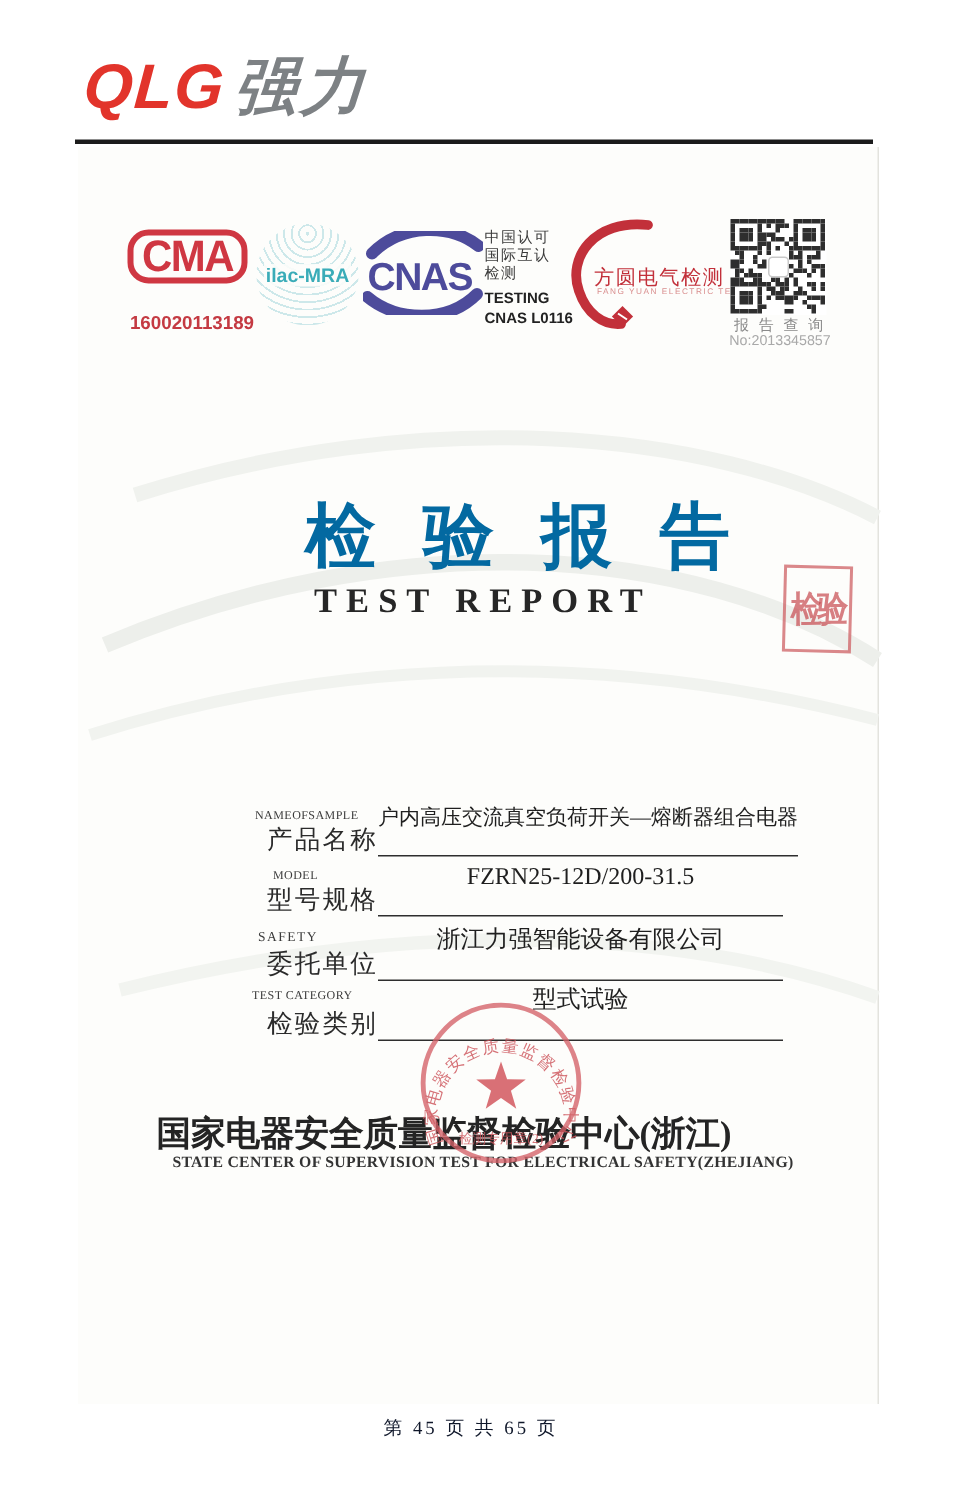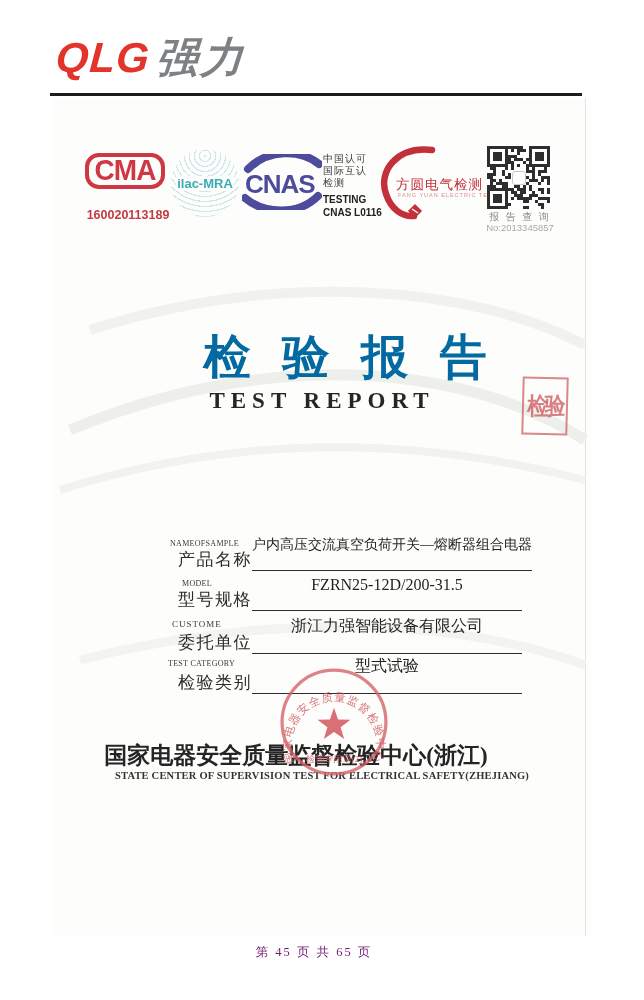--- a/index.html
+++ b/index.html
@@ -84,21 +84,21 @@
   
   .stamp-round { position:absolute; left:278px; top:666px; z-index:6; opacity:.92; pointer-events:none; }
   .issuer-cn { position:absolute; left:0; top:740px; width:592px; text-align:center; z-index:2;
     font-size:23px; font-weight:600; color:#242424; white-space:nowrap; }
   .issuer-en { position:absolute; left:0; top:770px; width:644px; text-align:center; z-index:2;
     font-size:10.5px; font-weight:700; color:#333; letter-spacing:.2px; white-space:nowrap; }
   .issuer-co { position:absolute; left:0; top:790px; width:644px; text-align:center; z-index:2;
     font-size:14.5px; color:#242424; letter-spacing:4px; white-space:nowrap; }
 
   .footer { position:absolute; left:0; top:944px; width:628px; text-align:center;
-    font-size:12.5px; color:#701a75; letter-spacing:2px; }
+    font-size:12.5px; color:#0f172a; letter-spacing:2px; }
 </style>
 </head>
 <body>
 
 <div class="page">
 
   <div class="brand">
     <span class="latin">QLG</span><span class="cn">强力</span>
   </div>
   <div class="rule"></div>
@@ -608,21 +608,21 @@
   <div class="field-row" style="top:530px">
     <span class="field-label">型号规格</span>
     <span class="field-value">FZRN25-12D/200-31.5</span>
   </div>
   <div class="field-sub" style="left:182px; top:554px">MODEL</div>
 
   <div class="field-row" style="top:570px">
     <span class="field-label">委托单位</span>
     <span class="field-value">浙江力强智能设备有限公司</span>
   </div>
-  <div class="field-sub" style="left:172px; top:594px; font-size:9px; letter-spacing:1px">CUSTOME</div>
+  <div class="field-sub" style="left:172px; top:594px; font-size:9px; letter-spacing:1px">SAFETY</div>
 
   <div class="field-row" style="top:610px">
     <span class="field-label">检验类别</span>
     <span class="field-value">型式试验</span>
   </div>
   <div class="field-sub" style="left:168px; top:634px">TEST CATEGORY</div>
 
   <div class="issuer-cn">国家电器安全质量监督检验中心(浙江)</div>
   <div class="issuer-en">STATE CENTER OF SUPERVISION TEST FOR ELECTRICAL SAFETY(ZHEJIANG)</div>
 

